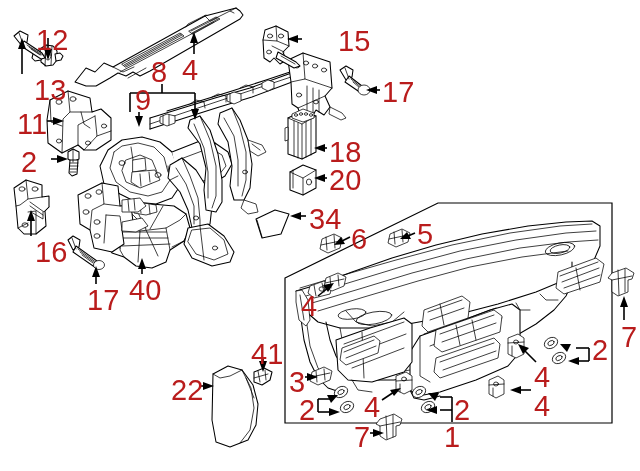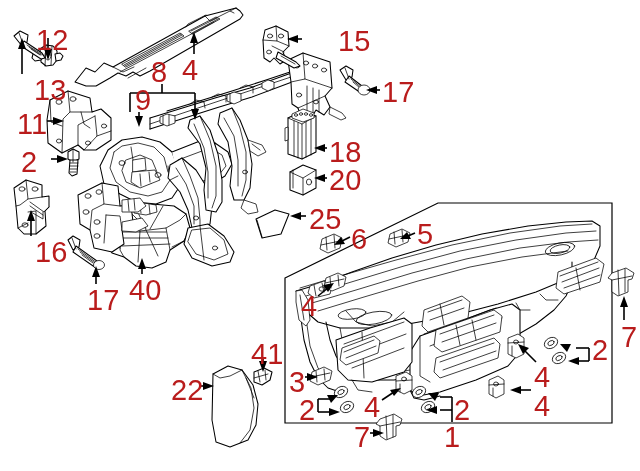--- a/index.html
+++ b/index.html
@@ -583,17 +583,17 @@
   <div class="callout cal-lg" style="left:36px;top:26px;">12</div>
   <div class="callout cal-lg" style="left:2px;top:76px;margin-left:32px;">13</div>
   <div class="callout cal-lg" style="left:21px;top:148px;">2</div>
   <div class="callout cal-lg" style="left:304px;top:27px;margin-left:34px;">15</div>
   <div class="callout cal-lg" style="left:35px;top:238px;">16</div>
   <div class="callout cal-lg" style="left:382px;top:78px;">17</div>
   <div class="callout cal-lg" style="left:87px;top:286px;">17</div>
   <div class="callout cal-lg" style="left:329px;top:138px;">18</div>
   <div class="callout cal-lg" style="left:329px;top:166px;">20</div>
   <div class="callout cal-lg" style="left:129px;top:276px;">40</div>
-  <div class="callout cal-lg" style="left:309px;top:205px;">25</div>
+  <div class="callout cal-lg" style="left:309px;top:205px;">34</div>
   <div class="callout cal-lg" style="left:171px;top:376px;">22</div>
   <div class="callout cal-lg" style="left:251px;top:340px;">41</div>
 
 </div>
 
 </body></html>

